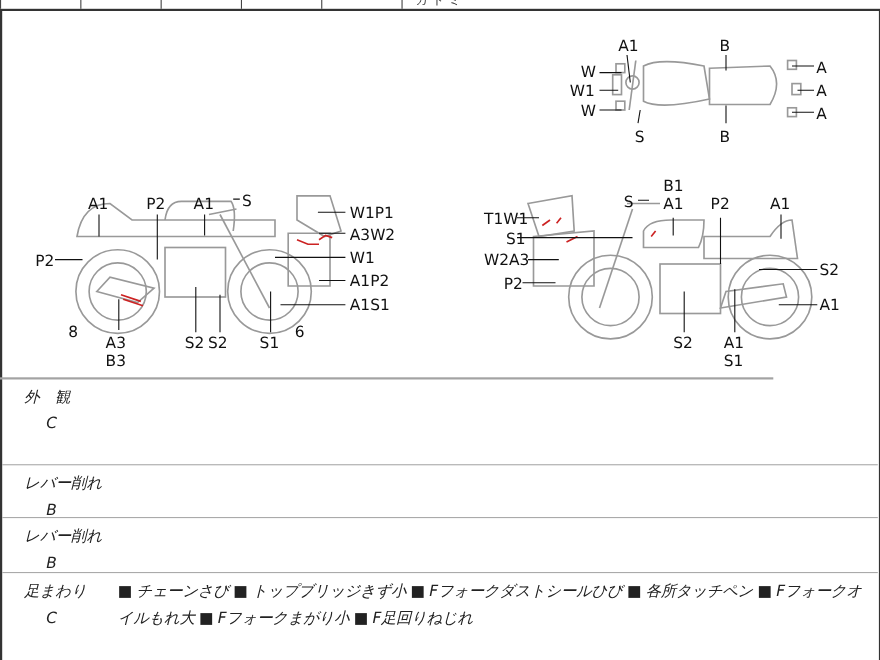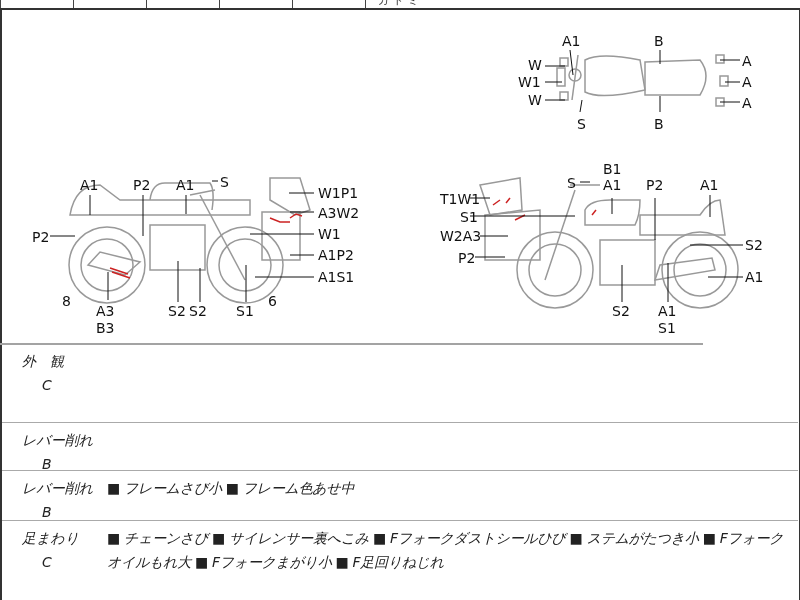--- a/index.html
+++ b/index.html
@@ -170,19 +170,18 @@
   <span class="sec-name">外　観</span>
   <span class="sec-grade">C</span>
 </div>
 <div class="section" style="top:422px;height:48px">
   <span class="sec-name">レバー削れ</span>
   <span class="sec-grade">B</span>
 </div>
 <div class="section" style="top:470px;height:50px">
   <span class="sec-name">レバー削れ</span>
   <span class="sec-grade">B</span>
-  <div class="sec-text">■ フレームさび小 ■ フレーム色あせ中</div>
 </div>
 <div class="section" style="top:520px;height:80px;border-bottom:none">
   <span class="sec-name">足まわり</span>
   <span class="sec-grade">C</span>
-  <div class="sec-text">■ チェーンさび ■ サイレンサー裏へこみ ■ Fフォークダストシールひび ■ ステムがたつき小 ■ Fフォークオイルもれ大 ■ Fフォークまがり小 ■ F足回りねじれ</div>
+  <div class="sec-text">■ チェーンさび ■ トップブリッジきず小 ■ Fフォークダストシールひび ■ 各所タッチペン ■ Fフォークオイルもれ大 ■ Fフォークまがり小 ■ F足回りねじれ</div>
 </div>
 
 </body></html>

